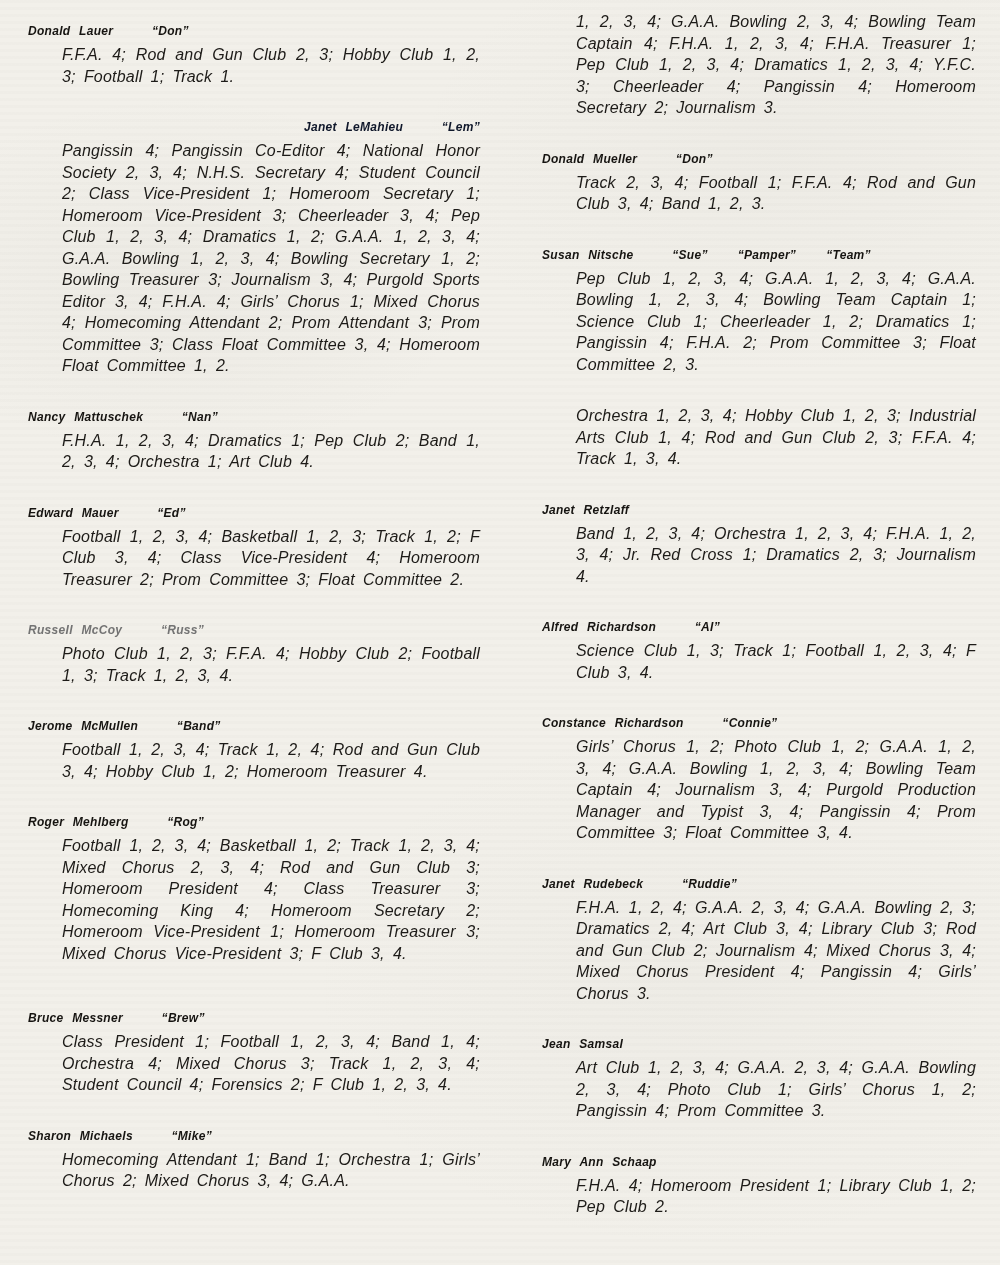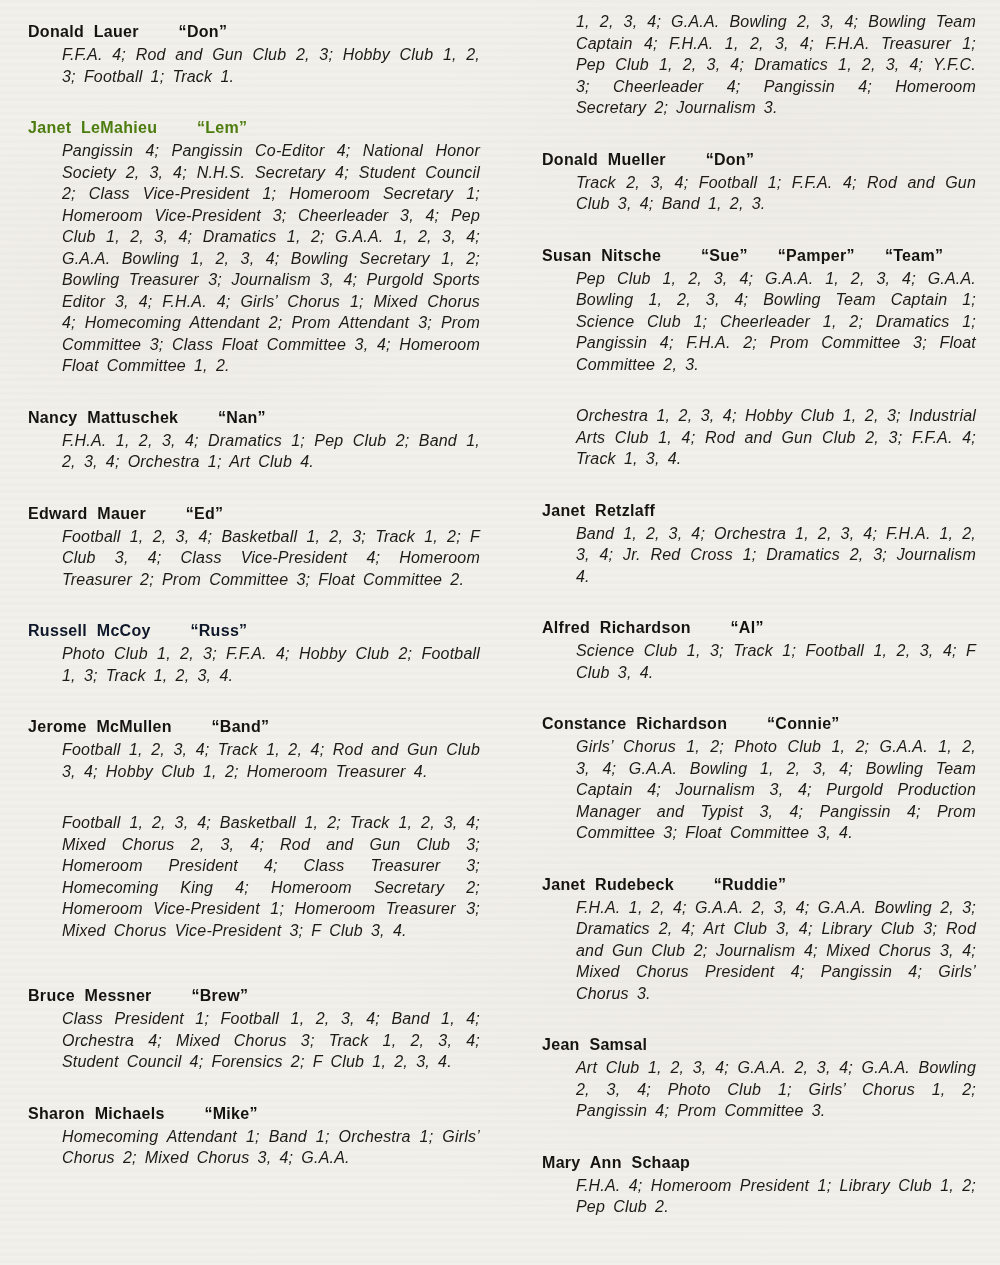--- a/index.html
+++ b/index.html
@@ -26,26 +26,27 @@
   }
   .column { position: absolute; }
   #col-left  { left: 28px;  top: 21px; width: 452px; }
   #col-right { left: 542px; top: 11px; width: 434px; }
 
   .entry { margin-bottom: 30px; }
   .entry:last-child { margin-bottom: 0; }
 
   .entry-head {
     font-weight: bold;
-    font-size: 16px;
+    font-size: 12px;
     line-height: 21px;
     letter-spacing: 0.3px;
     word-spacing: 5px;
     margin: 0 0 2px 0;
     white-space: nowrap;
+    font-style: italic;
   }
   .nick { margin-left: 30px; letter-spacing: 0.3px; }
 
   .acts {
     margin: 0 0 0 34px;
     font-size: 16px;
     line-height: 21.5px;
     text-align: justify;
     word-spacing: 3.5px;
     letter-spacing: 0.2px;
@@ -57,55 +58,59 @@
 
 <div class="column" id="col-left">
     <div class="entry">
     <div class="entry-head" style="color: rgb(22, 20, 17);">
       <span class="sname">Donald Lauer</span>
       <span class="nicks"><span class="nick">“Don”</span></span>
     </div>
     <p class="acts">F.F.A. 4; Rod and Gun Club 2, 3; Hobby Club 1, 2, 3; Football 1; Track 1.</p>
   </div>
     <div class="entry">
-    <div class="entry-head" style="color: #4d7c0f;">
+    <div class="entry-head" style="color: #0f172a; text-align: right;">
       <span class="sname">Janet LeMahieu</span>
       <span class="nicks"><span class="nick">“Lem”</span></span>
     </div>
     <p class="acts">Pangissin 4; Pangissin Co-Editor 4; National Honor Society 2, 3, 4; N.H.S. Secretary 4; Student Council 2; Class Vice-President 1; Homeroom Secretary 1; Homeroom Vice-President 3; Cheerleader 3, 4; Pep Club 1, 2, 3, 4; Dramatics 1, 2; G.A.A. 1, 2, 3, 4; G.A.A. Bowling 1, 2, 3, 4; Bowling Secretary 1, 2; Bowling Treasurer 3; Journalism 3, 4; Purgold Sports Editor 3, 4; F.H.A. 4; Girls’ Chorus 1; Mixed Chorus 4; Homecoming Attendant 2; Prom Attendant 3; Prom Committee 3; Class Float Committee 3, 4; Homeroom Float Committee 1, 2.</p>
   </div>
     <div class="entry">
     <div class="entry-head" style="color: rgb(22, 20, 17);">
       <span class="sname">Nancy Mattuschek</span>
       <span class="nicks"><span class="nick">“Nan”</span></span>
     </div>
     <p class="acts">F.H.A. 1, 2, 3, 4; Dramatics 1; Pep Club 2; Band 1, 2, 3, 4; Orchestra 1; Art Club 4.</p>
   </div>
     <div class="entry">
     <div class="entry-head" style="color: rgb(22, 20, 17);">
       <span class="sname">Edward Mauer</span>
       <span class="nicks"><span class="nick">“Ed”</span></span>
     </div>
     <p class="acts">Football 1, 2, 3, 4; Basketball 1, 2, 3; Track 1, 2; F Club 3, 4; Class Vice-President 4; Homeroom Treasurer 2; Prom Committee 3; Float Committee 2.</p>
   </div>
     <div class="entry">
-    <div class="entry-head" style="color: #0f172a;">
+    <div class="entry-head" style="color: #737373;">
       <span class="sname">Russell McCoy</span>
       <span class="nicks"><span class="nick">“Russ”</span></span>
     </div>
     <p class="acts">Photo Club 1, 2, 3; F.F.A. 4; Hobby Club 2; Football 1, 3; Track 1, 2, 3, 4.</p>
   </div>
     <div class="entry">
     <div class="entry-head" style="color: rgb(22, 20, 17);">
       <span class="sname">Jerome McMullen</span>
       <span class="nicks"><span class="nick">“Band”</span></span>
     </div>
     <p class="acts">Football 1, 2, 3, 4; Track 1, 2, 4; Rod and Gun Club 3, 4; Hobby Club 1, 2; Homeroom Treasurer 4.</p>
   </div>
     <div class="entry">
+    <div class="entry-head" style="color: rgb(22, 20, 17);">
+      <span class="sname">Roger Mehlberg</span>
+      <span class="nicks"><span class="nick">“Rog”</span></span>
+    </div>
     <p class="acts">Football 1, 2, 3, 4; Basketball 1, 2; Track 1, 2, 3, 4; Mixed Chorus 2, 3, 4; Rod and Gun Club 3; Homeroom President 4; Class Treasurer 3; Homecoming King 4; Homeroom Secretary 2; Homeroom Vice-President 1; Homeroom Treasurer 3; Mixed Chorus Vice-President 3; F Club 3, 4.</p>
   </div>
     <div class="entry">
     <div class="entry-head" style="color: rgb(22, 20, 17); margin-top: 44px;">
       <span class="sname">Bruce Messner</span>
       <span class="nicks"><span class="nick">“Brew”</span></span>
     </div>
     <p class="acts">Class President 1; Football 1, 2, 3, 4; Band 1, 4; Orchestra 4; Mixed Chorus 3; Track 1, 2, 3, 4; Student Council 4; Forensics 2; F Club 1, 2, 3, 4.</p>
   </div>
     <div class="entry">

